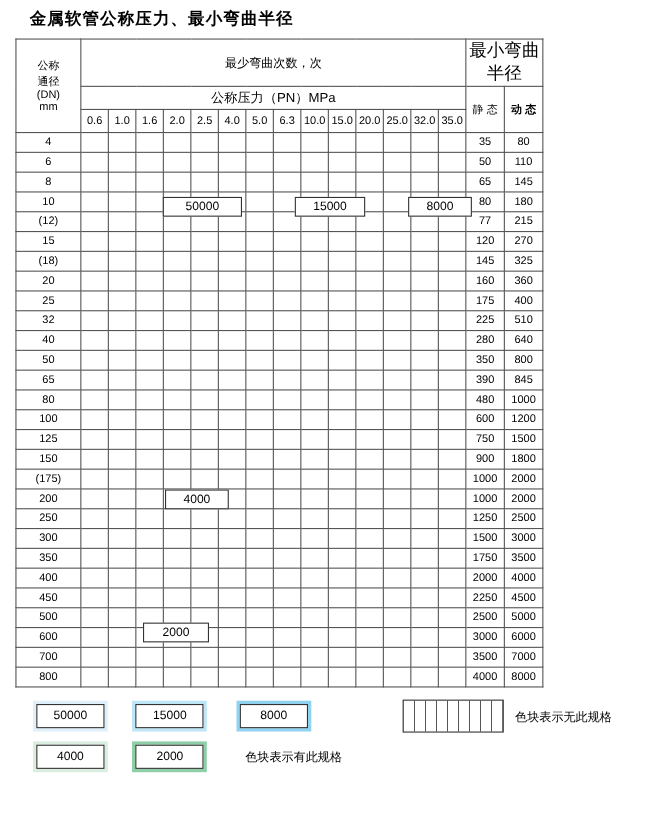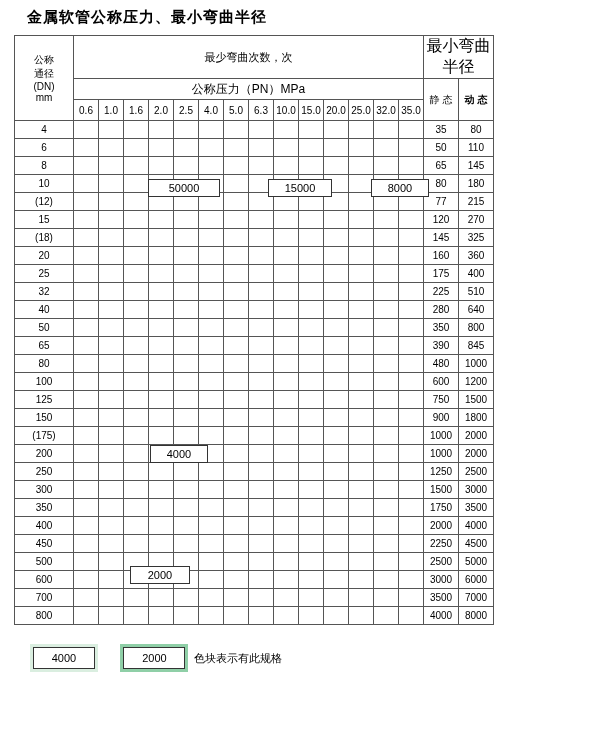--- a/index.html
+++ b/index.html
@@ -648,18 +648,26 @@
 
 <div id="callout-layer">
     <div class="callout" style="left: 148px; top: 179px; width: 70px;">50000</div>
     <div class="callout" style="left: 268px; top: 179px; width: 62px;">15000</div>
     <div class="callout" style="left: 371px; top: 179px; width: 56px;">8000</div>
     <div class="callout" style="left: 150px; top: 445px; width: 56px;">4000</div>
     <div class="callout" style="left: 130px; top: 566px; width: 58px;">2000</div>
   </div>
 
 <div class="legend">
+  <div>
+    <span class="lgwrap" style="background: rgb(223, 240, 251);"><span class="lgbox" id="lg0">50000</span></span>
+    <span class="lgwrap" style="margin-left: 18px; background: rgb(191, 230, 247);"><span class="lgbox" id="lg1">15000</span></span>
+    <span class="lgwrap" style="margin-left: 22px; background: rgb(143, 211, 240);"><span class="lgbox" id="lg2">8000</span></span>
+    <span style="display:inline-block;width:74px;"></span>
+    <span class="stripe"></span>
+    <span class="lgnote">色块表示无此规格</span>
+  </div>
   <div class="row2">
     <span class="lgwrap" style="background: rgb(218, 238, 224);"><span class="lgbox" id="lg3">4000</span></span>
     <span class="lgwrap" style="margin-left: 18px; background: rgb(143, 207, 167);"><span class="lgbox" id="lg4">2000</span></span>
-    <span class="lgnote" style="margin-left:1px;">色块表示有此规格</span>
+    <span class="lgnote" style="margin-left:30px;">色块表示有此规格</span>
   </div>
 </div>
 
 </body></html>

